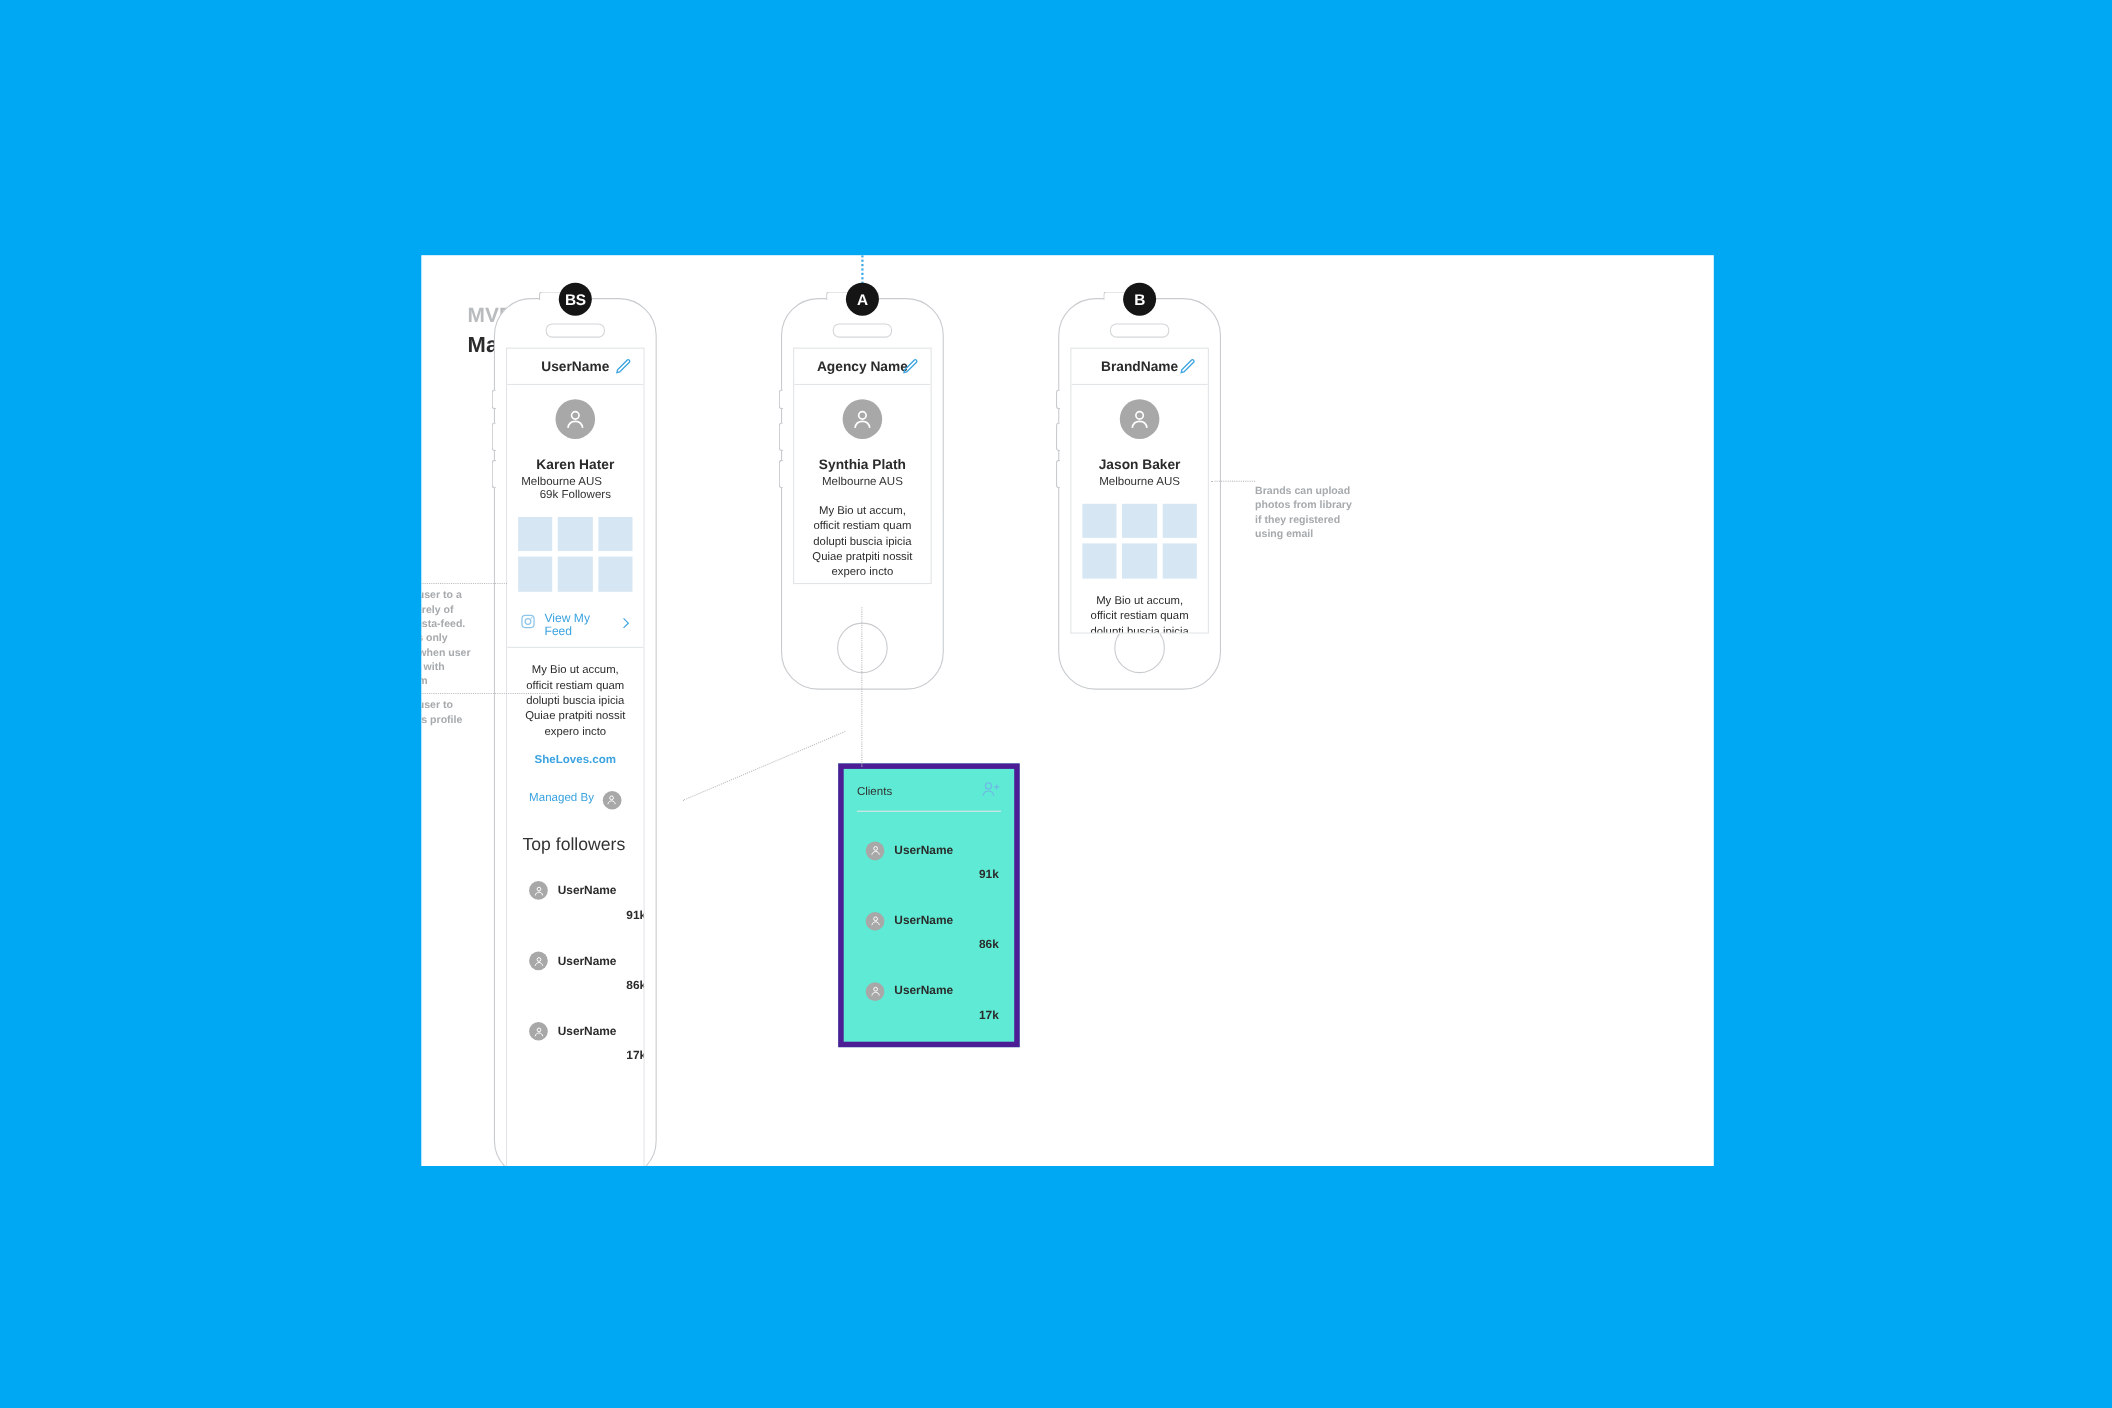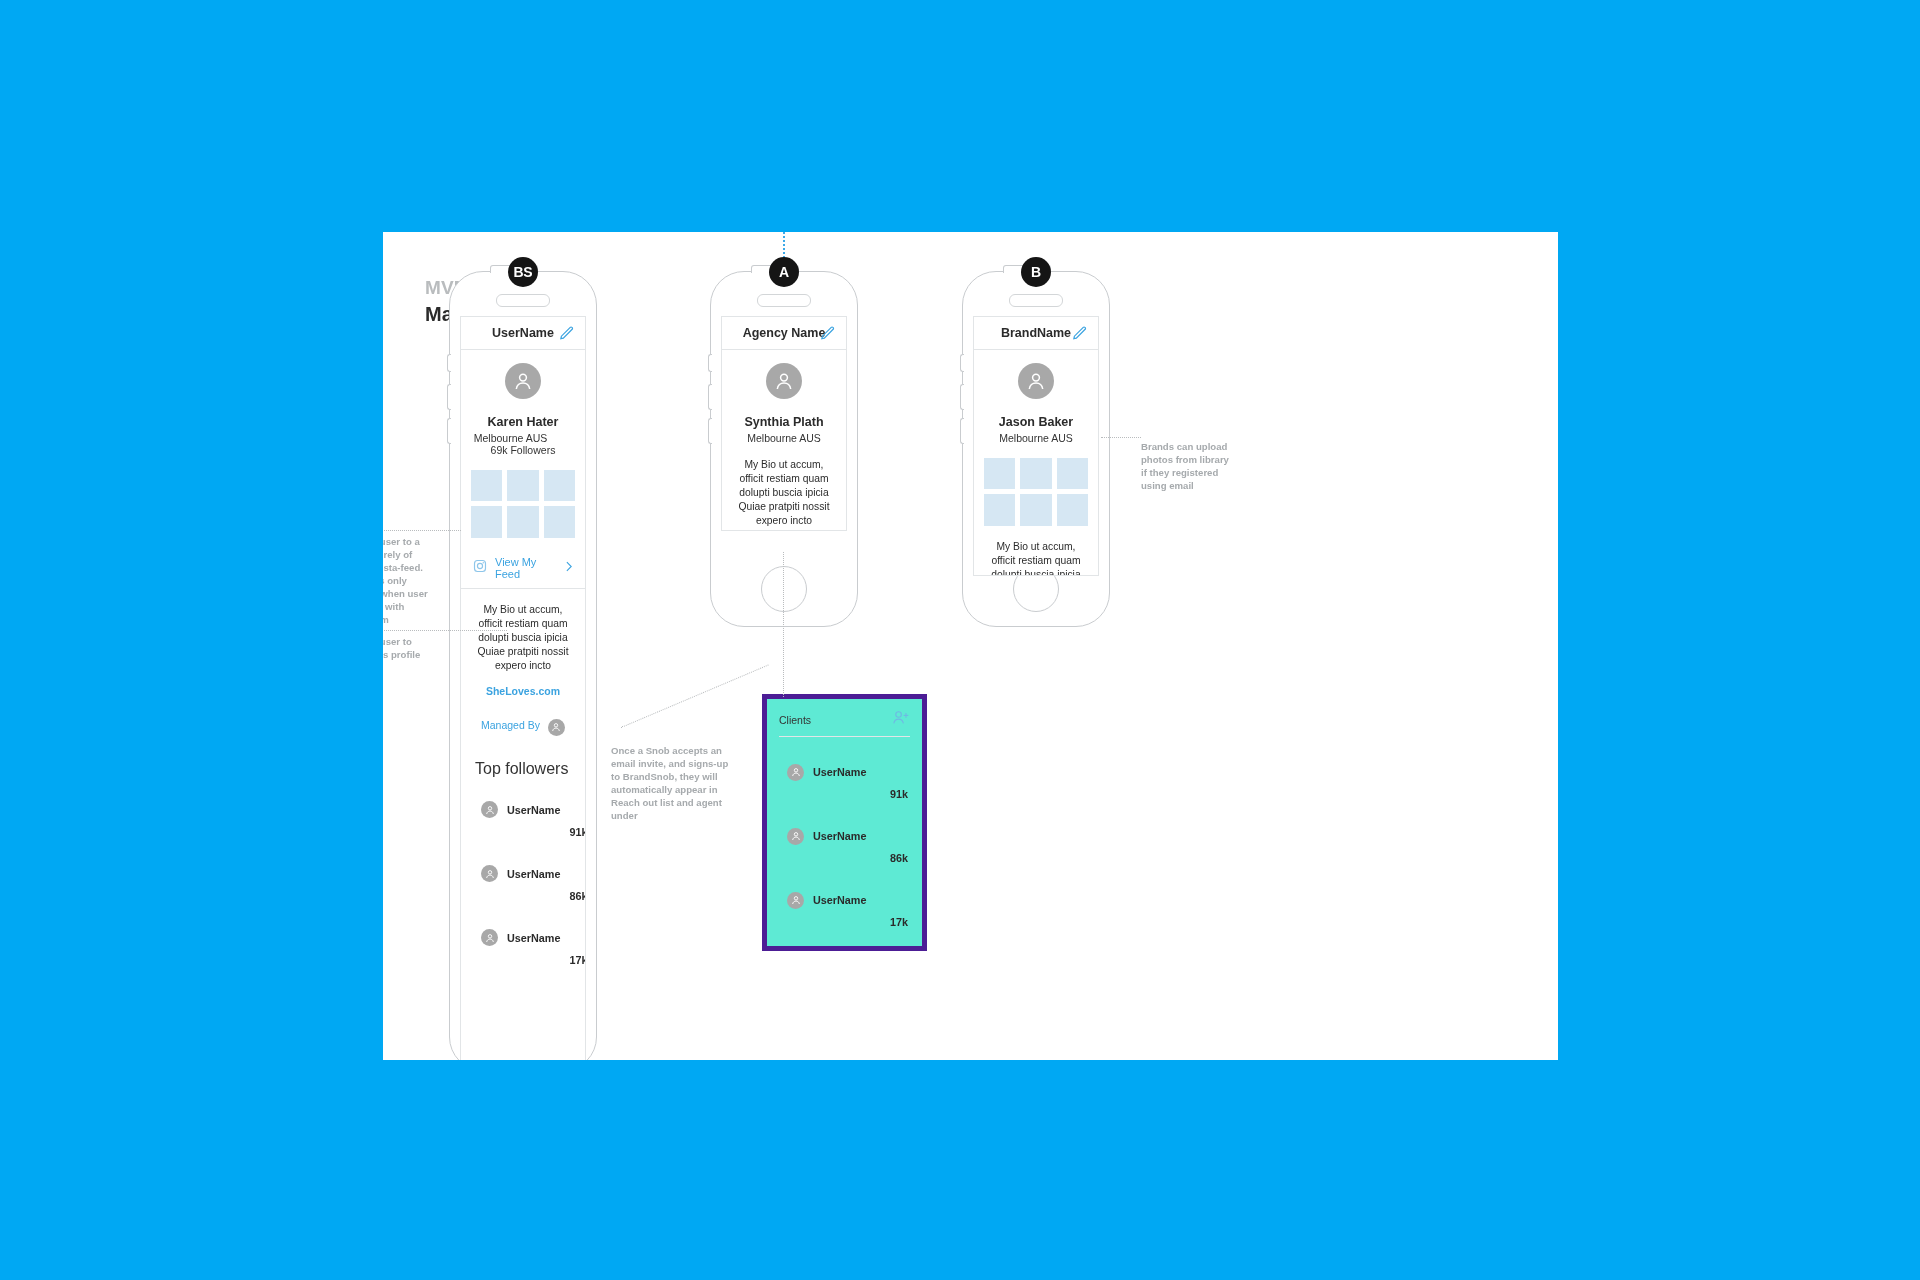--- a/index.html
+++ b/index.html
@@ -392,19 +392,18 @@
   </div>
 
   <div class="dotline-v" style="left:400px;top:320px;height:145px;"></div>
 
   <div class="dotline-h" style="left:-40px;top:298px;width:118px;"></div>
   <div class="anno" style="left:-40px;top:303px;width:92px;">Pushes user to a view entirely of Snobs insta-feed. Button is only present when user signs up with Instagram</div>
 
   <div class="dotline-h" style="left:-40px;top:398px;width:164px;"></div>
   <div class="anno" style="left:-40px;top:403px;width:92px;">Pushes user to managers profile</div>
 
-  <div class="anno" style="left:228px;top:512px;width:128px;">Once a Snob accepts an email invite, and signs-up to BrandSnob, they will automatically appear in Reach out list and agent under</div>
   <div class="diag" style="left:238px;top:495px;width:160px;transform:rotate(-23deg);"></div>
 
   <div class="dotline-h" style="left:718px;top:205px;width:40px;"></div>
   <div class="anno" style="left:758px;top:208px;width:95px;">Brands can upload photos from library if they registered using email</div>
 
 </div>
 
 </body></html>

